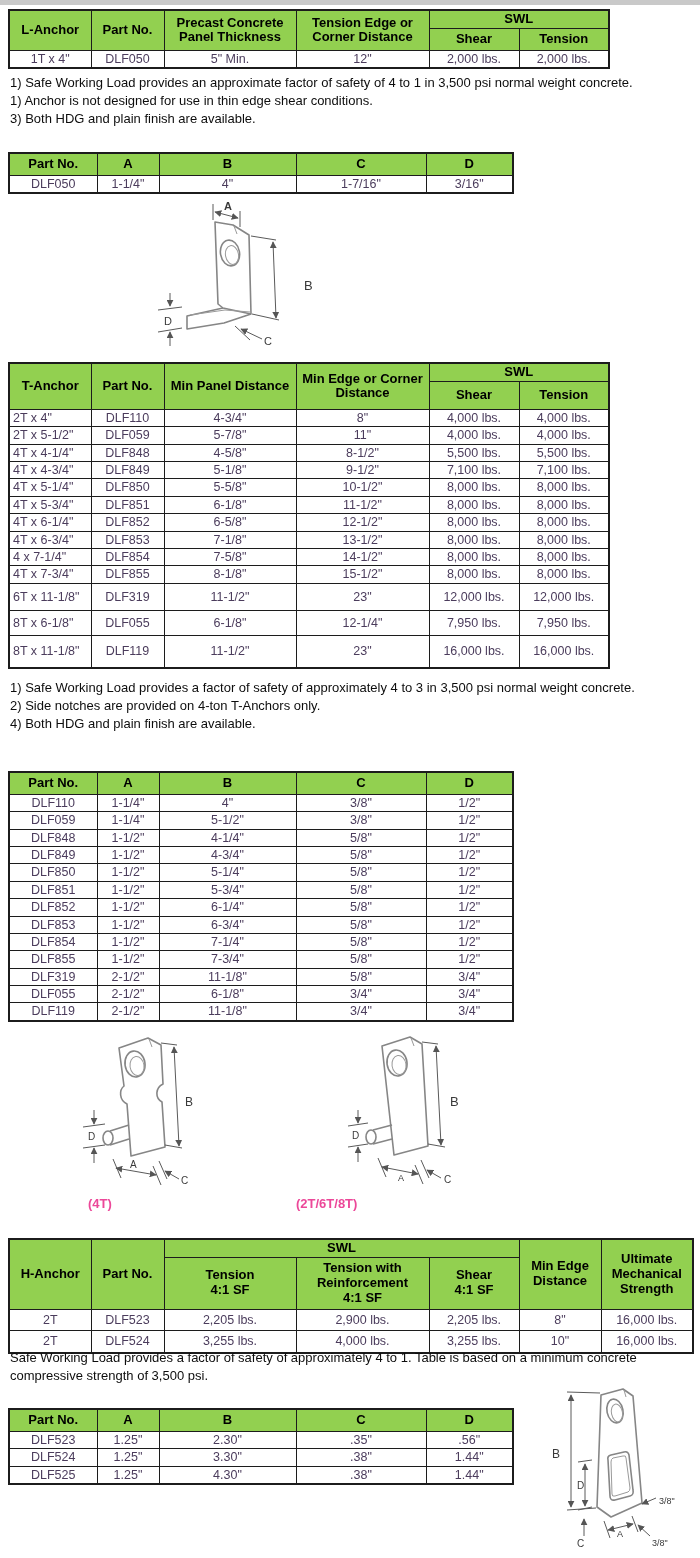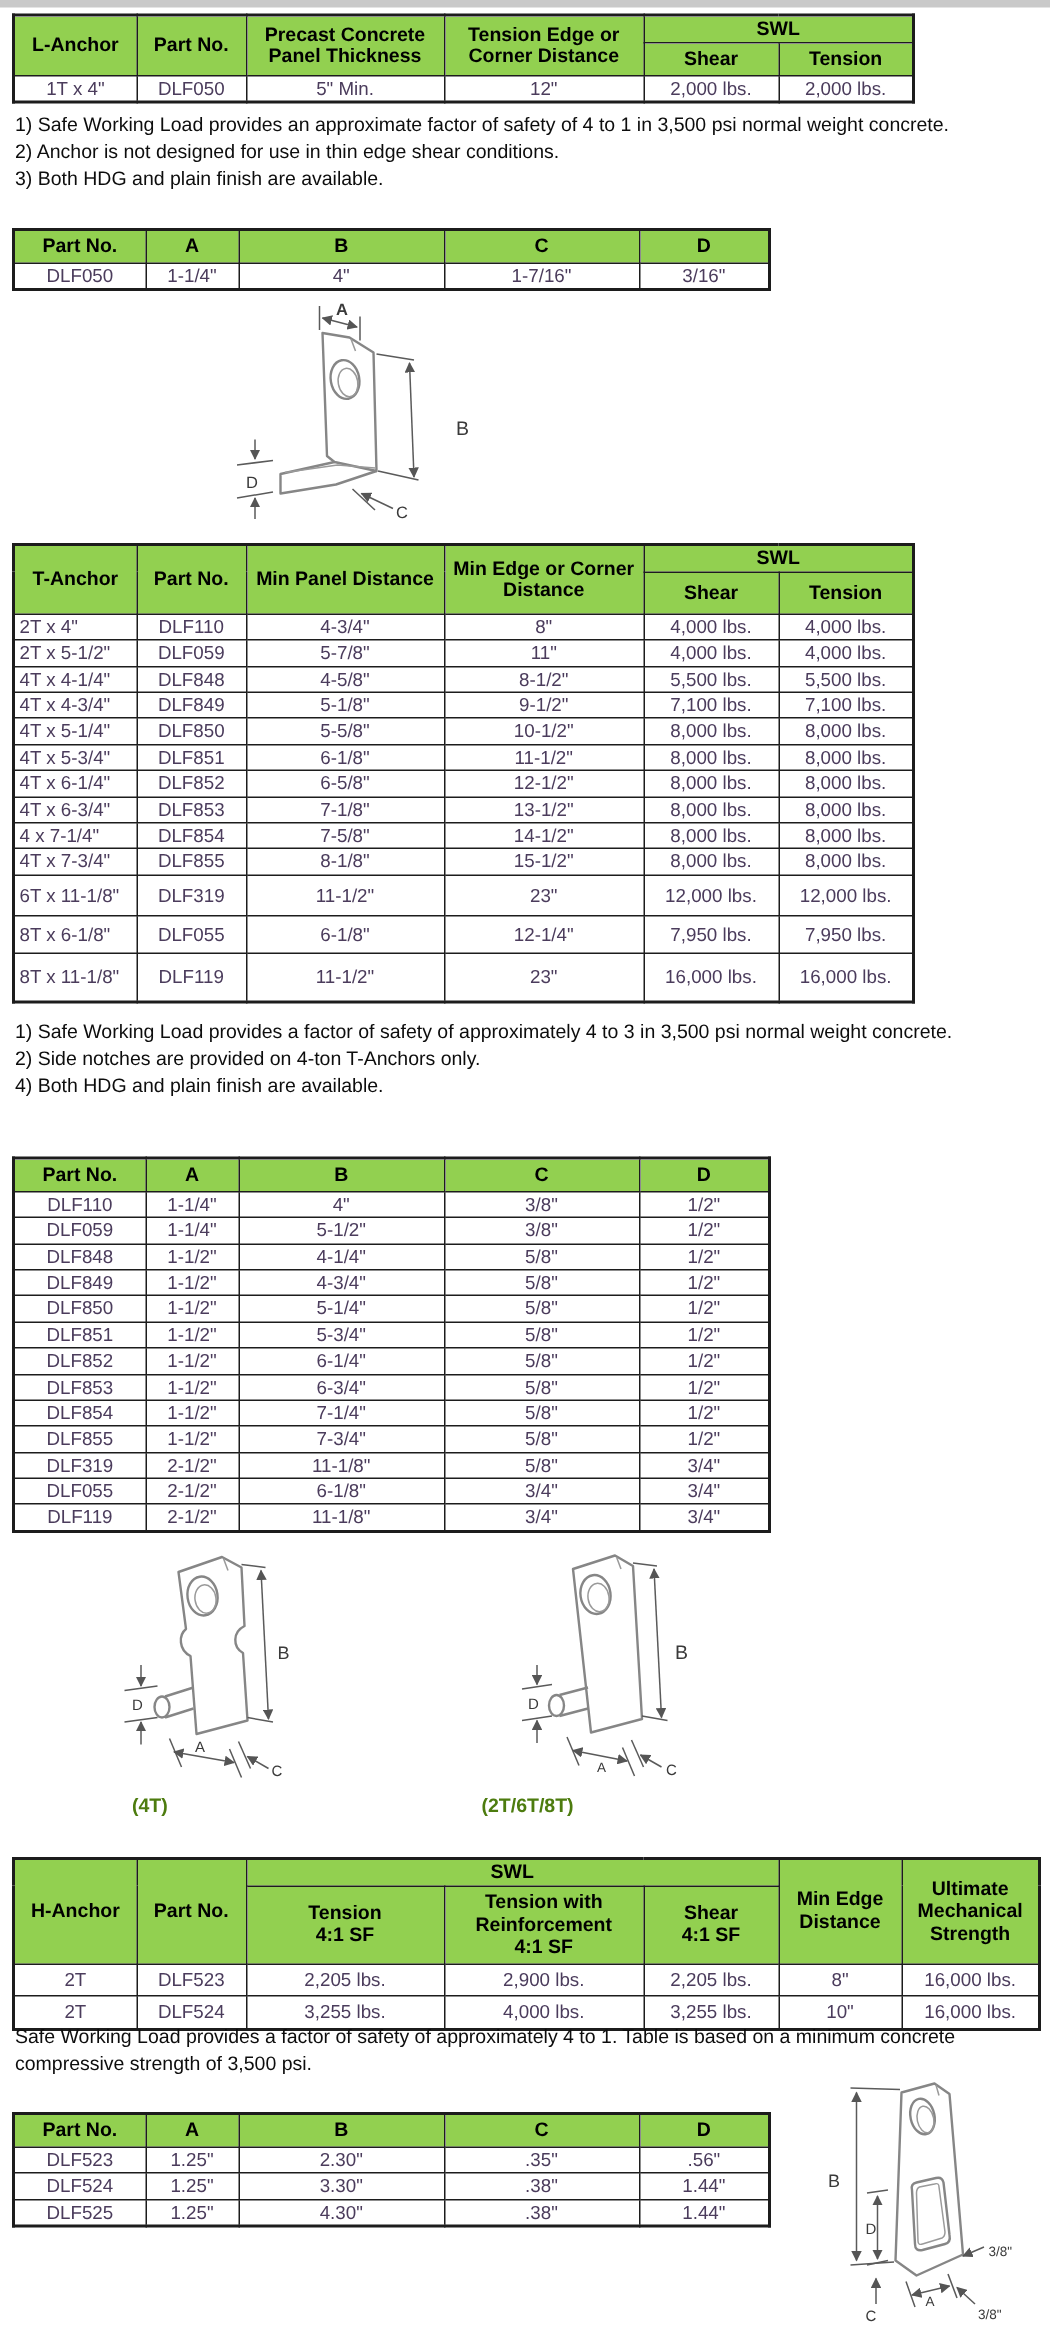--- a/index.html
+++ b/index.html
@@ -23,29 +23,29 @@
   #table3 tbody td:first-child { text-align:left; padding-left:3px; }
   #table3 tbody tr:nth-child(11) td { padding-top:6px; padding-bottom:6px; }
   #table3 tbody tr:nth-child(12) td { padding-top:5px; padding-bottom:5px; }
   #table3 tbody tr:nth-child(13) td { padding-top:8px; padding-bottom:8px; }
   #notes2 { top:679px; left:10px; width:665px; }
   #notes2 .note { padding-left:18px; text-indent:-18px; }
   #table4 { top:771px; left:8px; width:504px; }
   #t-diagram-4t { top:1026px; left:55px; }
   #t-diagram-268t { top:1026px; left:318px; }
   #caption-4t { top:1196px; left:88px; }
-  #caption-268t { top:1196px; left:321px;text-align:center; }
+  #caption-268t { top:1196px; left:296px;text-align:center; }
   #table5 { top:1238px; left:8px; width:684px; }
   #table5 td { padding:3px 2px; }
   #notes3 { top:1349px; left:10px; width:684px; }
   #table6 { top:1408px; left:8px; width:504px; }
   #h-diagram { top:1378px; left:540px; }
 
   .note { font-weight:normal; color:#0d0d0d; font-size:13px; line-height:1.4; }
-  .caption { font-weight:bold; color:#4d7c0f; font-size:13px; }
+  .caption { font-weight:bold; color:#ec4899; font-size:13px; }
 
   svg .part { fill:none; stroke:#868686; stroke-width:1.6; stroke-linejoin:round; }
   svg .part-thin { fill:none; stroke:#9a9a9a; stroke-width:1; }
   svg .dim { fill:none; stroke:#5a5a5a; stroke-width:1; }
   svg text { fill:#3a3a3a; font-family:"Liberation Sans", sans-serif; }
 </style>
 </head>
 <body>
 
 <div class="page">
@@ -80,21 +80,21 @@
           <td>5" Min.</td>
           <td>12"</td>
           <td>2,000 lbs.</td>
           <td>2,000 lbs.</td>
         </tr>
       </tbody>
   </table>
 
   <div id="notes1" class="abs">
       <div class="note">1) Safe Working Load provides an approximate factor of safety of 4 to 1 in 3,500 psi normal weight concrete.</div>
-      <div class="note">2) Anchor is not designed for use in thin edge shear conditions.</div>
+      <div class="note">1) Anchor is not designed for use in thin edge shear conditions.</div>
       <div class="note">3) Both HDG and plain finish are available.</div>
     </div>
 
   <table id="table2" class="abs">
     <colgroup>
         <col style="width:88px">
         <col style="width:62px">
         <col style="width:137px">
         <col style="width:130px">
         <col style="width:87px">

